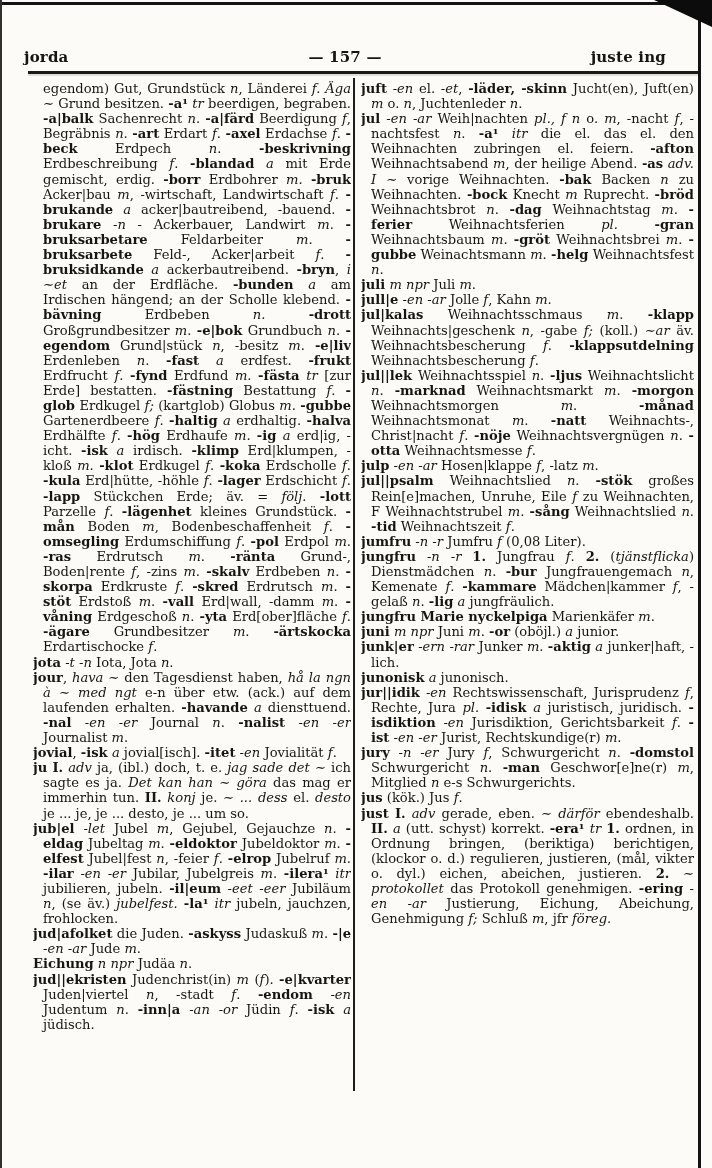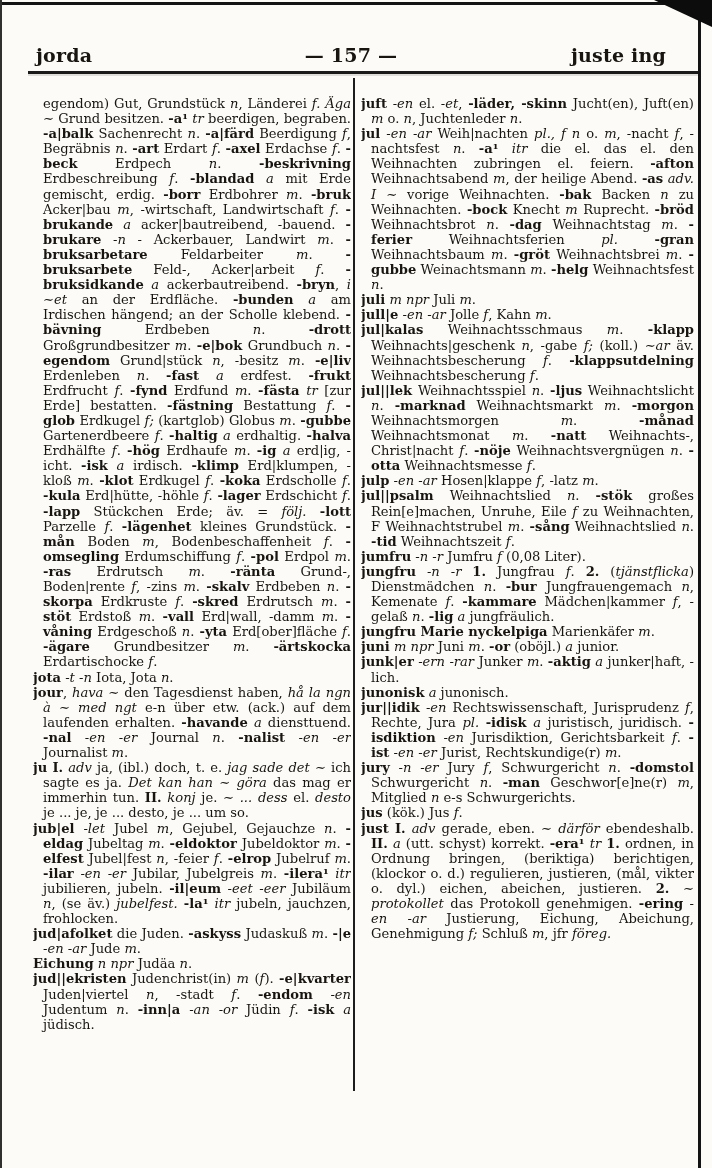--- a/index.html
+++ b/index.html
@@ -7,28 +7,28 @@
   .page{
     position:relative;width:712px;height:1168px;overflow:hidden;
     background:#fcfbf7;color:#181511;
     font-family:"DejaVu Serif","Liberation Serif",serif;
   }
   .border-top{position:absolute;top:2px;left:0;width:712px;height:3px;background:#131313;}
   .border-left{position:absolute;top:0;left:0;width:2px;height:1168px;background:#30302e;}
   .border-right{position:absolute;top:18px;right:11px;width:3px;height:1150px;background:#131313;}
   .corner{position:absolute;top:0;right:0;width:58px;height:27px;background:#0c0c0c;
     clip-path:polygon(0 0,100% 0,100% 100%);}
-  .header{position:absolute;top:44px;left:36px;right:46px;height:22px;
-    font-weight:bold;font-size:19px;letter-spacing:.2px;}
+  .header{position:absolute;top:44px;left:24px;right:46px;height:22px;
+    font-weight:bold;font-size:15px;letter-spacing:.2px;}
   .hw-left{position:absolute;left:0;bottom:0;}
   .pageno{position:absolute;left:50%;transform:translateX(-50%);bottom:0;}
   .hw-right{position:absolute;right:0;bottom:0;}
   .header-rule{position:absolute;top:71px;left:28px;width:670px;height:3px;background:#1a1a1a;
     box-shadow:0 2px 0 rgba(20,20,20,.12);}
-  .col{position:absolute;top:96px;height:1014px;overflow:hidden;
+  .col{position:absolute;top:81px;height:1014px;overflow:hidden;
     font-size:13.1px;line-height:15.1px;text-align:justify;
     -webkit-hyphens:auto;hyphens:auto;}
   .col-left{left:33px;width:318px;}
   .col-right{left:361px;width:333px;}
   .col-divider{position:absolute;top:78px;left:353px;width:2px;height:1013px;background:#1c1c1c;}
   .entry{margin:0;text-indent:-10px;padding-left:10px;}
   .entry.cont{text-indent:0;}
   .entry b{font-weight:bold;}
   .entry i{font-style:italic;}
 </style>
@@ -45,20 +45,21 @@
     <span class="hw-left">jorda</span>
     <span class="pageno">— 157 —</span>
     <span class="hw-right">juste ing</span>
   </div>
   <div class="header-rule"></div>
 
   <div class="col col-left" lang="de">
       <p class="entry cont"><span>egendom) Gut, Grundstück </span><i>n</i><span>, Länderei </span><i>f. Äga ∼</i><span> Grund besitzen. </span><b>-a¹</b><span> </span><i>tr</i><span> beerdigen, begraben. </span><b>-a|balk</b><span> Sachenrecht </span><i>n</i><span>. </span><b>-a|färd</b><span> Beerdigung </span><i>f</i><span>, Begräbnis </span><i>n</i><span>. </span><b>-art</b><span> Erdart </span><i>f</i><span>. </span><b>-axel</b><span> Erdachse </span><i>f</i><span>. </span><b>-beck</b><span> Erdpech </span><i>n</i><span>. </span><b>-beskrivning</b><span> Erdbeschreibung </span><i>f</i><span>. </span><b>-blandad</b><span> </span><i>a</i><span> mit Erde gemischt, erdig. </span><b>-borr</b><span> Erdbohrer </span><i>m</i><span>. </span><b>-bruk</b><span> Acker|bau </span><i>m</i><span>, -wirtschaft, Landwirtschaft </span><i>f</i><span>. </span><b>-brukande</b><span> </span><i>a</i><span> acker|bautreibend, -bauend. </span><b>-brukare</b><span> </span><i>-n</i><span> - Ackerbauer, Landwirt </span><i>m</i><span>. </span><b>-bruksarbetare</b><span> Feldarbeiter </span><i>m</i><span>. </span><b>-bruksarbete</b><span> Feld-, Acker|arbeit </span><i>f</i><span>. </span><b>-bruksidkande</b><span> </span><i>a</i><span> ackerbautreibend. </span><b>-bryn</b><span>, </span><i>i ∼et</i><span> an der Erdfläche. </span><b>-bunden</b><span> </span><i>a</i><span> am Irdischen hängend; an der Scholle klebend. </span><b>-bävning</b><span> Erdbeben </span><i>n</i><span>. </span><b>-drott</b><span> Großgrundbesitzer </span><i>m</i><span>. </span><b>-e|bok</b><span> Grundbuch </span><i>n</i><span>. </span><b>-egendom</b><span> Grund|stück </span><i>n</i><span>, -besitz </span><i>m</i><span>. </span><b>-e|liv</b><span> Erdenleben </span><i>n</i><span>. </span><b>-fast</b><span> </span><i>a</i><span> erdfest. </span><b>-frukt</b><span> Erdfrucht </span><i>f</i><span>. </span><b>-fynd</b><span> Erdfund </span><i>m</i><span>. </span><b>-fästa</b><span> </span><i>tr</i><span> [zur Erde] bestatten. </span><b>-fästning</b><span> Bestattung </span><i>f</i><span>. </span><b>-glob</b><span> Erdkugel </span><i>f;</i><span> (kartglob) Globus </span><i>m</i><span>. </span><b>-gubbe</b><span> Gartenerdbeere </span><i>f</i><span>. </span><b>-haltig</b><span> </span><i>a</i><span> erdhaltig. </span><b>-halva</b><span> Erdhälfte </span><i>f</i><span>. </span><b>-hög</b><span> Erdhaufe </span><i>m</i><span>. </span><b>-ig</b><span> </span><i>a</i><span> erd|ig, -icht. </span><b>-isk</b><span> </span><i>a</i><span> irdisch. </span><b>-klimp</b><span> Erd|klumpen, -kloß </span><i>m</i><span>. </span><b>-klot</b><span> Erdkugel </span><i>f</i><span>. </span><b>-koka</b><span> Erdscholle </span><i>f</i><span>. </span><b>-kula</b><span> Erd|hütte, -höhle </span><i>f</i><span>. </span><b>-lager</b><span> Erdschicht </span><i>f</i><span>. </span><b>-lapp</b><span> Stückchen Erde; äv. = </span><i>följ.</i><span> </span><b>-lott</b><span> Parzelle </span><i>f</i><span>. </span><b>-lägenhet</b><span> kleines Grundstück. </span><b>-mån</b><span> Boden </span><i>m</i><span>, Bodenbeschaffenheit </span><i>f</i><span>. </span><b>-omsegling</b><span> Erdumschiffung </span><i>f</i><span>. </span><b>-pol</b><span> Erdpol </span><i>m</i><span>. </span><b>-ras</b><span> Erdrutsch </span><i>m</i><span>. </span><b>-ränta</b><span> Grund-, Boden|rente </span><i>f</i><span>, -zins </span><i>m</i><span>. </span><b>-skalv</b><span> Erdbeben </span><i>n</i><span>. </span><b>-skorpa</b><span> Erdkruste </span><i>f</i><span>. </span><b>-skred</b><span> Erdrutsch </span><i>m</i><span>. </span><b>-stöt</b><span> Erdstoß </span><i>m</i><span>. </span><b>-vall</b><span> Erd|wall, -damm </span><i>m</i><span>. </span><b>-våning</b><span> Erdgeschoß </span><i>n</i><span>. </span><b>-yta</b><span> Erd[ober]fläche </span><i>f</i><span>. </span><b>-ägare</b><span> Grundbesitzer </span><i>m</i><span>. </span><b>-ärtskocka</b><span> Erdartischocke </span><i>f</i><span>.</span></p>
       <p class="entry"><b>jota</b><span> </span><i>-t -n</i><span> Iota, Jota </span><i>n</i><span>.</span></p>
       <p class="entry"><b>jour</b><span>, </span><i>hava ∼</i><span> den Tagesdienst haben, </span><i>hå la ngn à ∼ med ngt</i><span> e-n über etw. (ack.) auf dem laufenden erhalten. </span><b>-havande</b><span> </span><i>a</i><span> diensttuend. </span><b>-nal</b><span> </span><i>-en -er</i><span> Journal </span><i>n</i><span>. </span><b>-nalist</b><span> </span><i>-en -er</i><span> Journalist </span><i>m</i><span>.</span></p>
+      <p class="entry"><b>jovial</b><span>, </span><b>-isk</b><span> </span><i>a</i><span> jovial[isch]. </span><b>-itet</b><span> </span><i>-en</i><span> Jovialität </span><i>f</i><span>.</span></p>
       <p class="entry"><b>ju</b><span> </span><b>I.</b><span> </span><i>adv</i><span> ja, (ibl.) doch, t. e. </span><i>jag sade det ∼</i><span> ich sagte es ja. </span><i>Det kan han ∼ göra</i><span> das mag er immerhin tun. </span><b>II.</b><span> </span><i>konj</i><span> je. </span><i>∼ ... dess</i><span> el. </span><i>desto</i><span> je ... je, je ... desto, je ... um so.</span></p>
       <p class="entry"><b>jub|el</b><span> </span><i>-let</i><span> Jubel </span><i>m</i><span>, Gejubel, Gejauchze </span><i>n</i><span>. </span><b>-eldag</b><span> Jubeltag </span><i>m</i><span>. </span><b>-eldoktor</b><span> Jubeldoktor </span><i>m</i><span>. </span><b>-elfest</b><span> Jubel|fest </span><i>n</i><span>, -feier </span><i>f</i><span>. </span><b>-elrop</b><span> Jubelruf </span><i>m</i><span>. </span><b>-ilar</b><span> </span><i>-en -er</i><span> Jubilar, Jubelgreis </span><i>m</i><span>. </span><b>-ilera¹</b><span> </span><i>itr</i><span> jubilieren, jubeln. </span><b>-il|eum</b><span> </span><i>-eet -eer</i><span> Jubiläum </span><i>n</i><span>, (se äv.) </span><i>jubelfest.</i><span> </span><b>-la¹</b><span> </span><i>itr</i><span> jubeln, jauchzen, frohlocken.</span></p>
       <p class="entry"><b>jud|afolket</b><span> die Juden. </span><b>-askyss</b><span> Judaskuß </span><i>m</i><span>. </span><b>-|e</b><span> </span><i>-en -ar</i><span> Jude </span><i>m</i><span>.</span></p>
       <p class="entry"><b>Eichung</b><span> </span><i>n npr</i><span> Judäa </span><i>n</i><span>.</span></p>
       <p class="entry"><b>jud||ekristen</b><span> Judenchrist(in) </span><i>m</i><span> (</span><i>f</i><span>). </span><b>-e|kvarter</b><span> Juden|viertel </span><i>n</i><span>, -stadt </span><i>f</i><span>. </span><b>-endom</b><span> </span><i>-en</i><span> Judentum </span><i>n</i><span>. </span><b>-inn|a</b><span> </span><i>-an -or</i><span> Jüdin </span><i>f</i><span>. </span><b>-isk</b><span> </span><i>a</i><span> jüdisch.</span></p>
     </div>
   <div class="col-divider"></div>
   <div class="col col-right" lang="de">
       <p class="entry"><b>juft</b><span> </span><i>-en</i><span> el. </span><i>-et</i><span>, </span><b>-läder, -skinn</b><span> Jucht(en), Juft(en) </span><i>m</i><span> o. </span><i>n</i><span>, Juchtenleder </span><i>n</i><span>.</span></p>
       <p class="entry"><b>jul</b><span> </span><i>-en -ar</i><span> Weih|nachten </span><i>pl., f n</i><span> o. </span><i>m</i><span>, -nacht </span><i>f</i><span>, -nachtsfest </span><i>n</i><span>. </span><b>-a¹</b><span> </span><i>itr</i><span> die el. das el. den Weihnachten zubringen el. feiern. </span><b>-afton</b><span> Weihnachtsabend </span><i>m</i><span>, der heilige Abend. </span><b>-as</b><span> </span><i>adv. I ∼</i><span> vorige Weihnachten. </span><b>-bak</b><span> Backen </span><i>n</i><span> zu Weihnachten. </span><b>-bock</b><span> Knecht </span><i>m</i><span> Ruprecht. </span><b>-bröd</b><span> Weihnachtsbrot </span><i>n</i><span>. </span><b>-dag</b><span> Weihnachtstag </span><i>m</i><span>. </span><b>-ferier</b><span> Weihnachtsferien </span><i>pl.</i><span> </span><b>-gran</b><span> Weihnachtsbaum </span><i>m</i><span>. </span><b>-gröt</b><span> Weihnachtsbrei </span><i>m</i><span>. </span><b>-gubbe</b><span> Weinachtsmann </span><i>m</i><span>. </span><b>-helg</b><span> Weihnachtsfest </span><i>n</i><span>.</span></p>

